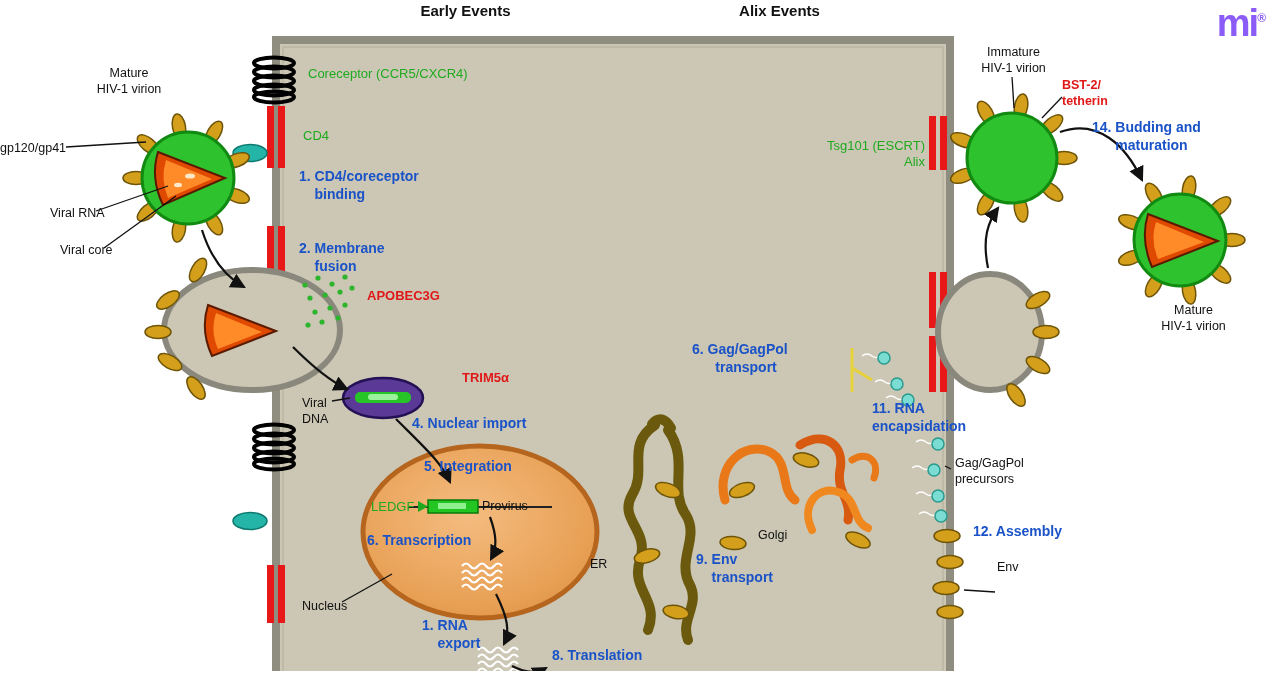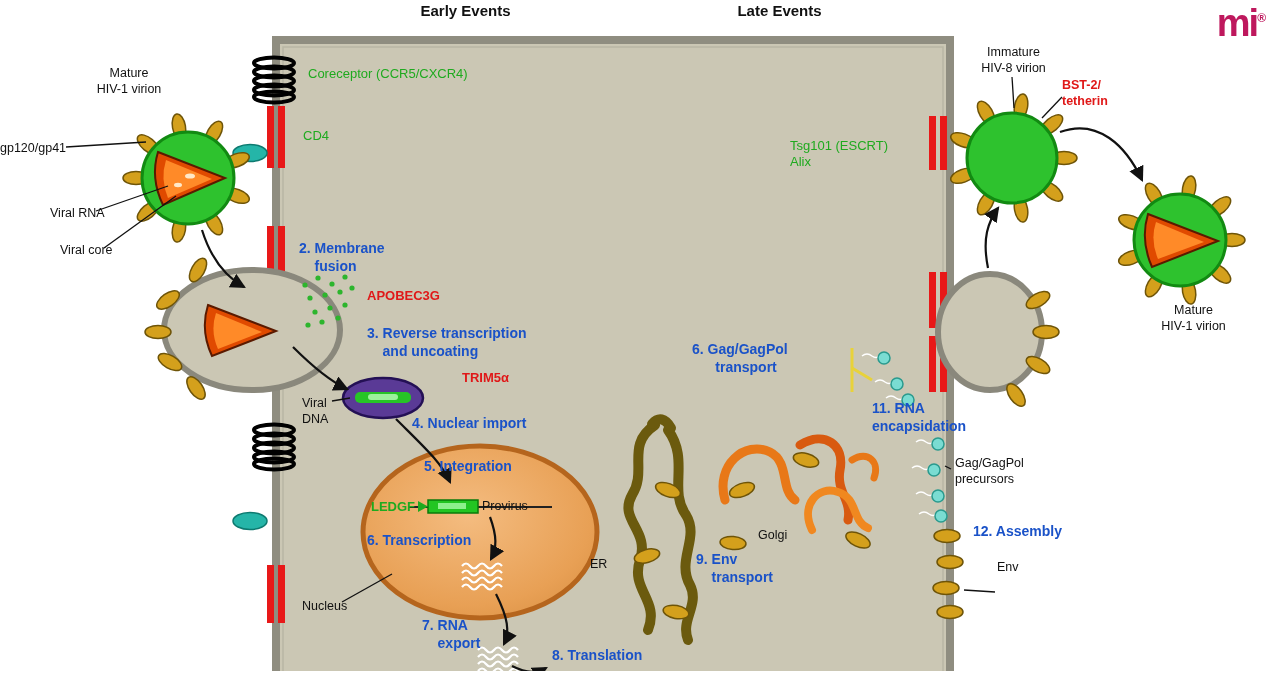--- a/index.html
+++ b/index.html
@@ -6,24 +6,24 @@
   #stage{position:relative;width:1280px;height:671px;background:#fff;overflow:hidden;
          font-family:"Liberation Sans",sans-serif;}
   #stage svg{position:absolute;left:0;top:0;}
   .lbl{position:absolute;white-space:pre;line-height:1.25;color:#111;}
   .blk{font-size:12.5px;color:#111;}
   .blue{font-size:14px;font-weight:bold;color:#1a52c8;}
   .grn{font-size:13px;color:#1faa1f;}
   .red{font-size:13px;font-weight:bold;color:#e01818;}
   .hdr{font-size:15px;font-weight:bold;color:#111;text-align:center;}
   .logo{position:absolute;right:14px;top:2px;font-size:38px;font-weight:bold;
-        letter-spacing:-2px;color:#be185d;}
+        letter-spacing:-2px;color:#8b5cf6;}
   .logo sup{font-size:12px;letter-spacing:0;vertical-align:super;}
   .ctr{text-align:center;}
-  .rt{}
+  .rt{text-align:right;}
 </style>
 </head>
 <body>
 
 <div id="stage">
 
 <svg width="1280" height="686" viewBox="0 0 1280 686">
   <defs>
     <marker id="arrow" markerWidth="9" markerHeight="8" refX="6" refY="3.5" orient="auto">
       <path d="M0,0 L7,3.5 L0,7 z" fill="#111"></path>
@@ -271,63 +271,65 @@
     <path d="M332 401 L350 398"></path>
     <path d="M342 602 L392 574"></path>
     <path d="M1012 77 L1014 108"></path>
     <path d="M1062 97 L1042 118"></path>
     <path d="M951 469 L945 466"></path>
     <path d="M995 592 L964 590"></path>
   </g>
 </svg>
 
 <div class="lbl hdr" style="left:398px;top:2px;width:135px">Early Events</div>
-<div class="lbl hdr" style="left:712px;top:2px;width:135px">Late Events</div>
+<div class="lbl hdr" style="left:712px;top:2px;width:135px">Alix Events</div>
 
 <div class="logo"><span>mi</span><sup>®</sup></div>
 
 <div class="lbl blk ctr" style="left:83px;top:66px;width:92px">Mature
 HIV-1 virion</div>
 <div class="lbl blk" style="left:0px;top:141px">gp120/gp41</div>
 <div class="lbl blk" style="left:50px;top:206px">Viral RNA</div>
 <div class="lbl blk" style="left:60px;top:243px">Viral core</div>
 <div class="lbl grn" style="left:308px;top:66px">Coreceptor (CCR5/CXCR4)</div>
 <div class="lbl grn" style="left:303px;top:128px">CD4</div>
 <div class="lbl red" style="left:367px;top:288px">APOBEC3G</div>
 <div class="lbl red" style="left:462px;top:370px">TRIM5α</div>
 <div class="lbl blk" style="left:302px;top:396px">Viral
 DNA</div>
-<div class="lbl grn" style="left:371px;top:499px;font-weight:bold">LEDGF</div>
+<div class="lbl grn" style="left:371px;top:499px;font-weight:normal">LEDGF</div>
 <div class="lbl blk" style="left:482px;top:499px">Provirus</div>
 <div class="lbl blk" style="left:302px;top:599px">Nucleus</div>
 <div class="lbl blk" style="left:590px;top:557px">ER</div>
 <div class="lbl blk" style="left:758px;top:528px">Golgi</div>
 <div class="lbl grn rt" style="left:790px;top:138px;width:135px">Tsg101 (ESCRT)
 Alix</div>
 <div class="lbl red" style="left:1062px;top:78px;font-size:12.5px">BST-2/
 tetherin</div>
 <div class="lbl blk ctr" style="left:966px;top:45px;width:95px">Immature
-HIV-8 virion</div>
+HIV-1 virion</div>
 <div class="lbl blk ctr" style="left:1146px;top:303px;width:95px">Mature
 HIV-1 virion</div>
 <div class="lbl blk" style="left:955px;top:456px">Gag/GagPol
 precursors</div>
 <div class="lbl blk" style="left:997px;top:560px">Env</div>
 
+<div class="lbl blue" style="left:299px;top:168px">1. CD4/coreceptor
+    binding</div>
 <div class="lbl blue" style="left:299px;top:240px">2. Membrane
     fusion</div>
-<div class="lbl blue" style="left:367px;top:325px">3. Reverse transcription
-    and uncoating</div>
 <div class="lbl blue" style="left:412px;top:415px">4. Nuclear import</div>
 <div class="lbl blue" style="left:424px;top:458px">5. Integration</div>
 <div class="lbl blue" style="left:367px;top:532px">6. Transcription</div>
-<div class="lbl blue" style="left:422px;top:617px">7. RNA
+<div class="lbl blue" style="left:422px;top:617px">1. RNA
     export</div>
 <div class="lbl blue" style="left:552px;top:647px">8. Translation</div>
 <div class="lbl blue" style="left:696px;top:551px">9. Env
     transport</div>
 <div class="lbl blue" style="left:692px;top:341px">6. Gag/GagPol
       transport</div>
 <div class="lbl blue" style="left:872px;top:400px">11. RNA
 encapsidation</div>
 <div class="lbl blue" style="left:973px;top:523px">12. Assembly</div>
+<div class="lbl blue" style="left:1092px;top:119px">14. Budding and
+      maturation</div>
 
 </div>
 
 </body></html>

